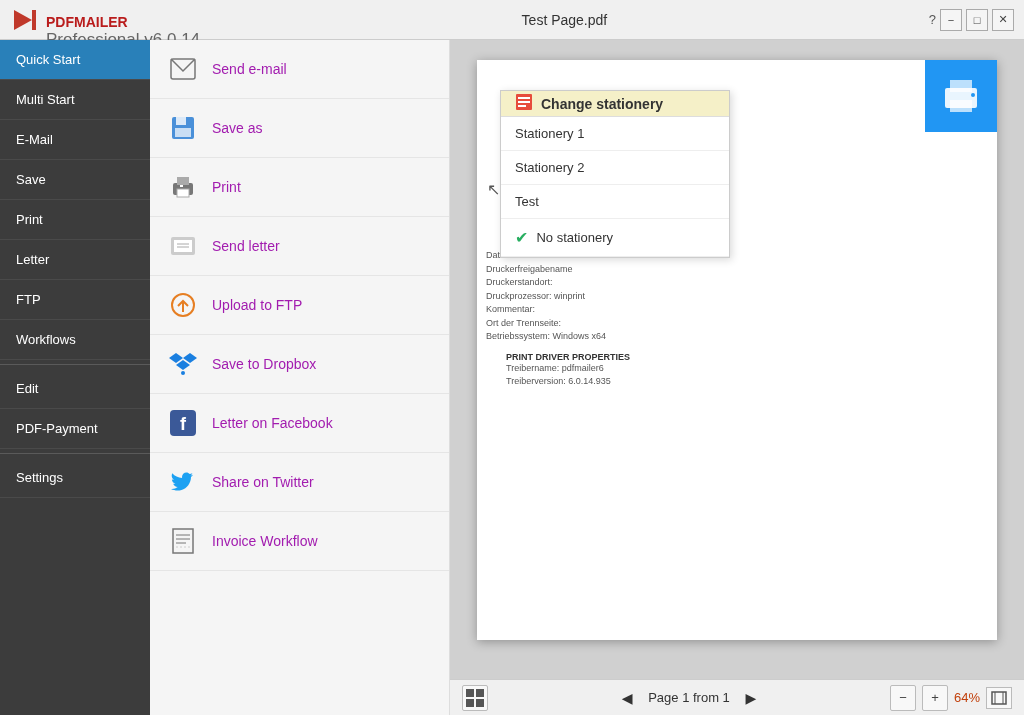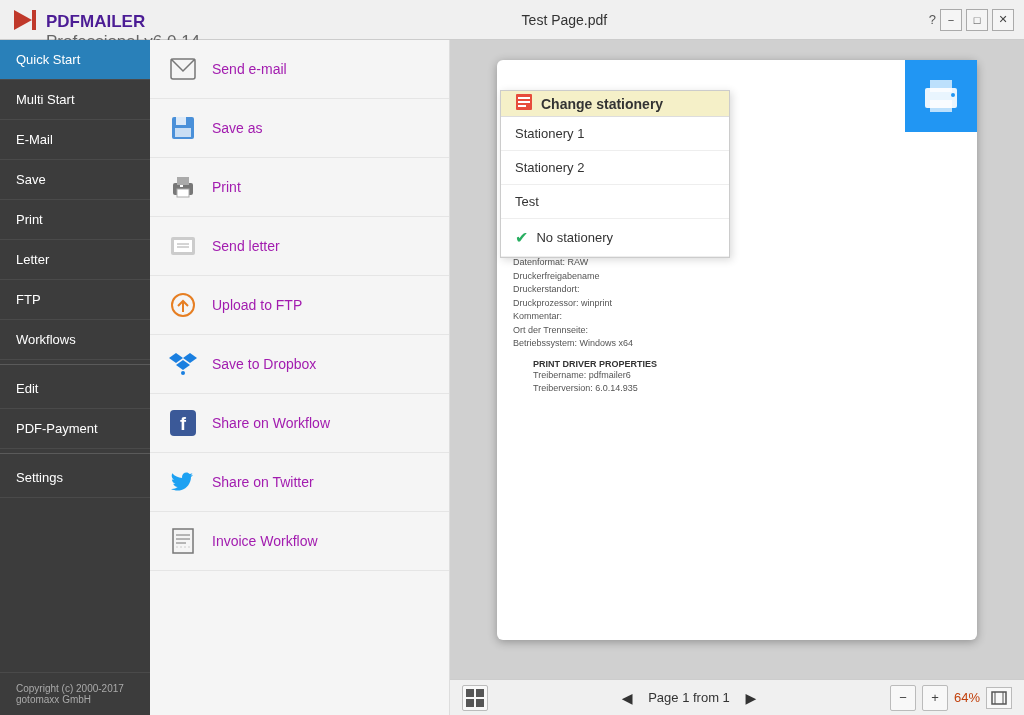--- a/index.html
+++ b/index.html
@@ -6,21 +6,21 @@
     body { font-family: 'Segoe UI', Arial, sans-serif; font-size: 13px; background: #e8e8e8; width: 1024px; height: 715px; overflow: hidden; display: flex; flex-direction: column; }
 
     
     .titlebar {
       display: flex; align-items: center; justify-content: space-between;
       background: #f0f0f0; height: 40px; padding: 0 10px;
       border-bottom: 1px solid #ccc; flex-shrink: 0;
     }
     .titlebar-left { display: flex; align-items: center; gap: 8px; }
     .titlebar-logo { width: 28px; height: 28px; }
-    .titlebar-appname { font-weight: bold; font-size: 17px; color: #4c1d95; margin-top: 24px; }
+    .titlebar-appname { font-weight: bold; font-size: 14px; color: #b91c1c; margin-top: 24px; }
     .titlebar-version { font-size: 17px; color: #666; }
     .titlebar-center { font-size: 14px; color: #333; }
     .titlebar-controls { display: flex; gap: 4px; }
     .titlebar-btn {
       width: 22px; height: 22px; border: 1px solid #aaa;
       background: #f5f5f5; display: flex; align-items: center; justify-content: center;
       cursor: pointer; font-size: 11px; color: #444;
     }
     .help-btn { background: none; border: none; font-size: 13px; color: #555; cursor: pointer; }
 
@@ -58,24 +58,23 @@
     
     .preview-area {
       flex: 1; background: #d0d0d0; display: flex; flex-direction: column;
       position: relative; overflow: hidden;
     }
     .preview-content {
       flex: 1; display: flex; align-items: flex-start; justify-content: center;
       padding: 20px; overflow: auto; position: relative;
     }
     .pdf-page {
-      background: #fff; width: 480px; min-height: 580px;
+      background: #fff; width: 520px; min-height: 580px;
       box-shadow: 0 2px 10px rgba(0,0,0,0.3); position: relative;
-      padding: 16px;
-      border-radius: 6px;
+      padding: 9px;
     }
     .pdf-icon-top-right {
       position: absolute; top: 0; right: 0;
       width: 72px; height: 72px; background: #2196F3;
       display: flex; align-items: center; justify-content: center;
     }
     .pdf-text { font-size: 9px; color: #555; line-height: 1.5; }
     .pdf-text-bold { font-weight: bold; font-size: 9px; color: #333; }
     .pdf-cursor { position: absolute; top: 120px; left: 10px; font-size: 16px; color: #555; }
 
@@ -174,24 +173,20 @@
     <div class="sidebar-item">Save</div>
     <div class="sidebar-item">Print</div>
     <div class="sidebar-item">Letter</div>
     <div class="sidebar-item">FTP</div>
     <div class="sidebar-item">Workflows</div>
     <div class="sidebar-divider"></div>
     <div class="sidebar-item">Edit</div>
     <div class="sidebar-item">PDF-Payment</div>
     <div class="sidebar-divider"></div>
     <div class="sidebar-item">Settings</div>
-    <div class="sidebar-footer">
-      <div>Copyright (c) 2000-2017</div>
-      <div>gotomaxx GmbH</div>
-    </div>
   </div>
 
   <div class="content-area">
 
     <div class="quickstart-panel">
 
       <div class="qs-item">
         <div class="qs-icon icon-email">
           <svg width="26" height="22" viewBox="0 0 26 22">
             <rect x="1" y="1" width="24" height="20" rx="2" fill="none" stroke="#777" stroke-width="1.5"></rect>
@@ -259,21 +254,21 @@
         <span class="qs-label">Save to Dropbox</span>
       </div>
 
       <div class="qs-item">
         <div class="qs-icon icon-facebook">
           <svg width="26" height="26" viewBox="0 0 26 26">
             <rect width="26" height="26" rx="4" fill="#3b5998"></rect>
             <text x="10" y="20" font-size="18" fill="white" font-family="Arial, sans-serif" font-weight="bold">f</text>
           </svg>
         </div>
-        <span class="qs-label">Share on Workflow</span>
+        <span class="qs-label">Letter on Facebook</span>
       </div>
 
       <div class="qs-item">
         <div class="qs-icon icon-twitter">
           <svg width="28" height="24" viewBox="0 0 28 24">
             <path d="M26,3 C25,4.5 23.5,5.5 22,5.8 C20.8,4.5 19,3.8 17,3.8 C13.3,3.8 10.3,6.8 10.3,10.5 C10.3,11 10.4,11.5 10.5,12 C5.5,11.7 1.1,9 -1.4,5 C-1.9,6 -2.2,7.1 -2.2,8.3 C-2.2,10.6 -1,12.6 0.8,13.8 C-0.1,13.7 -1,13.5 -1.7,13.1 L-1.7,13.2 C-1.7,16.4 0.6,19.1 3.7,19.7 C3.1,19.8 2.5,19.9 1.9,19.9 C1.4,19.9 1,19.9 0.6,19.8 C1.5,22.4 3.9,24.2 6.8,24.3 C4.6,26 1.8,27 -1.3,27 L-2.8,27 C0.1,28.8 3.5,30 7.1,30 C17,30 22.5,22 22.5,14.9 L22.5,14.2 C23.5,13.5 24.4,12.6 25.1,11.5 C24.2,11.9 23.2,12.2 22.1,12.3 C23.2,11.6 24.1,10.5 24.5,9.1 C23.5,9.8 22.4,10.3 21.2,10.6 C20.2,9.5 18.8,8.8 17.2,8.8 C14,8.8 11.5,11.3 11.5,14.5" fill="none"></path>
             <path d="M2,19 C5,20.5 9,21 12.5,20 C18,18.5 22,13 22,7 C22.8,6.4 23.5,5.7 24,4.8 C23.2,5.2 22.4,5.4 21.5,5.5 C22.4,4.9 23.1,4 23.4,2.9 C22.6,3.4 21.7,3.8 20.7,4 C19.9,3.1 18.7,2.5 17.5,2.5 C15,2.5 13,4.5 13,7 C13,7.4 13.1,7.7 13.1,8 C9.2,7.8 5.7,6 3.3,3.2 C2.9,4 2.7,4.8 2.7,5.8 C2.7,7.5 3.6,9 4.9,9.9 C4.2,9.9 3.5,9.7 2.9,9.3 C2.9,11.5 4.4,13.3 6.5,13.7 C6.1,13.8 5.6,13.8 5.2,13.8 C4.8,13.8 4.5,13.8 4.2,13.7 C4.8,15.6 6.6,17 8.7,17 C7.1,18.2 5.2,19 3,19" fill="#1da1f2"></path>
           </svg>
         </div>
         <span class="qs-label">Share on Twitter</span>

